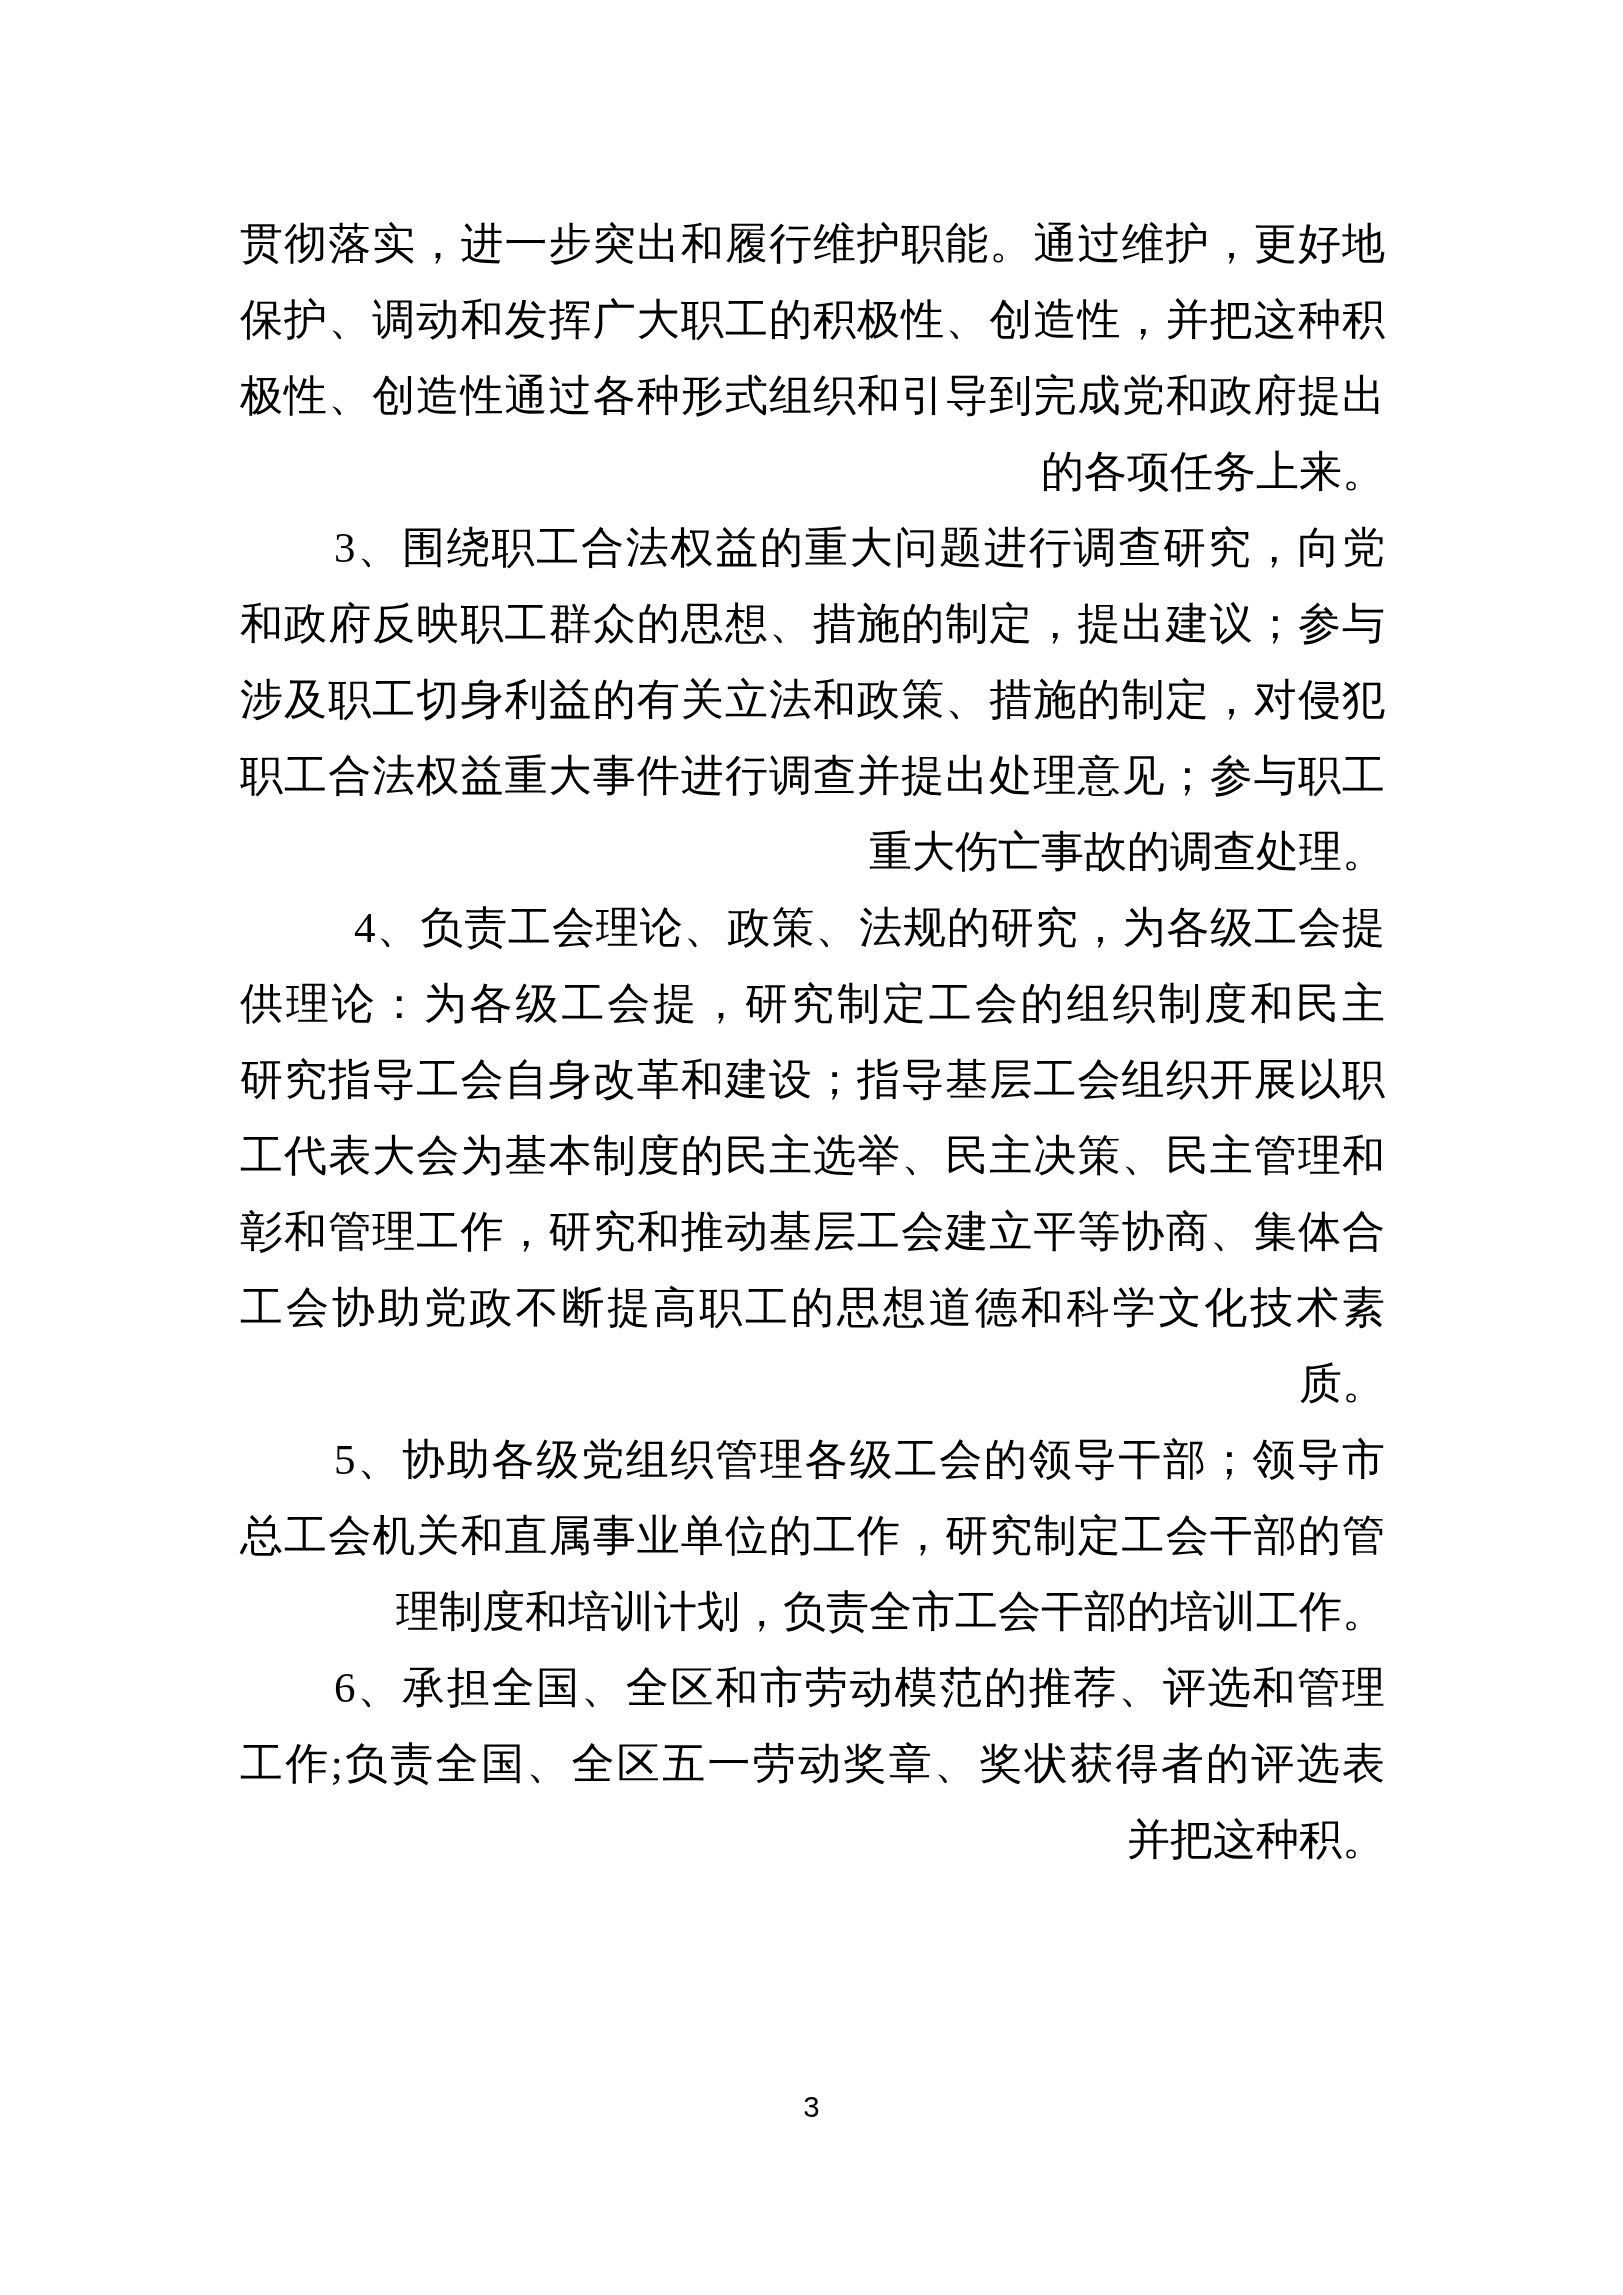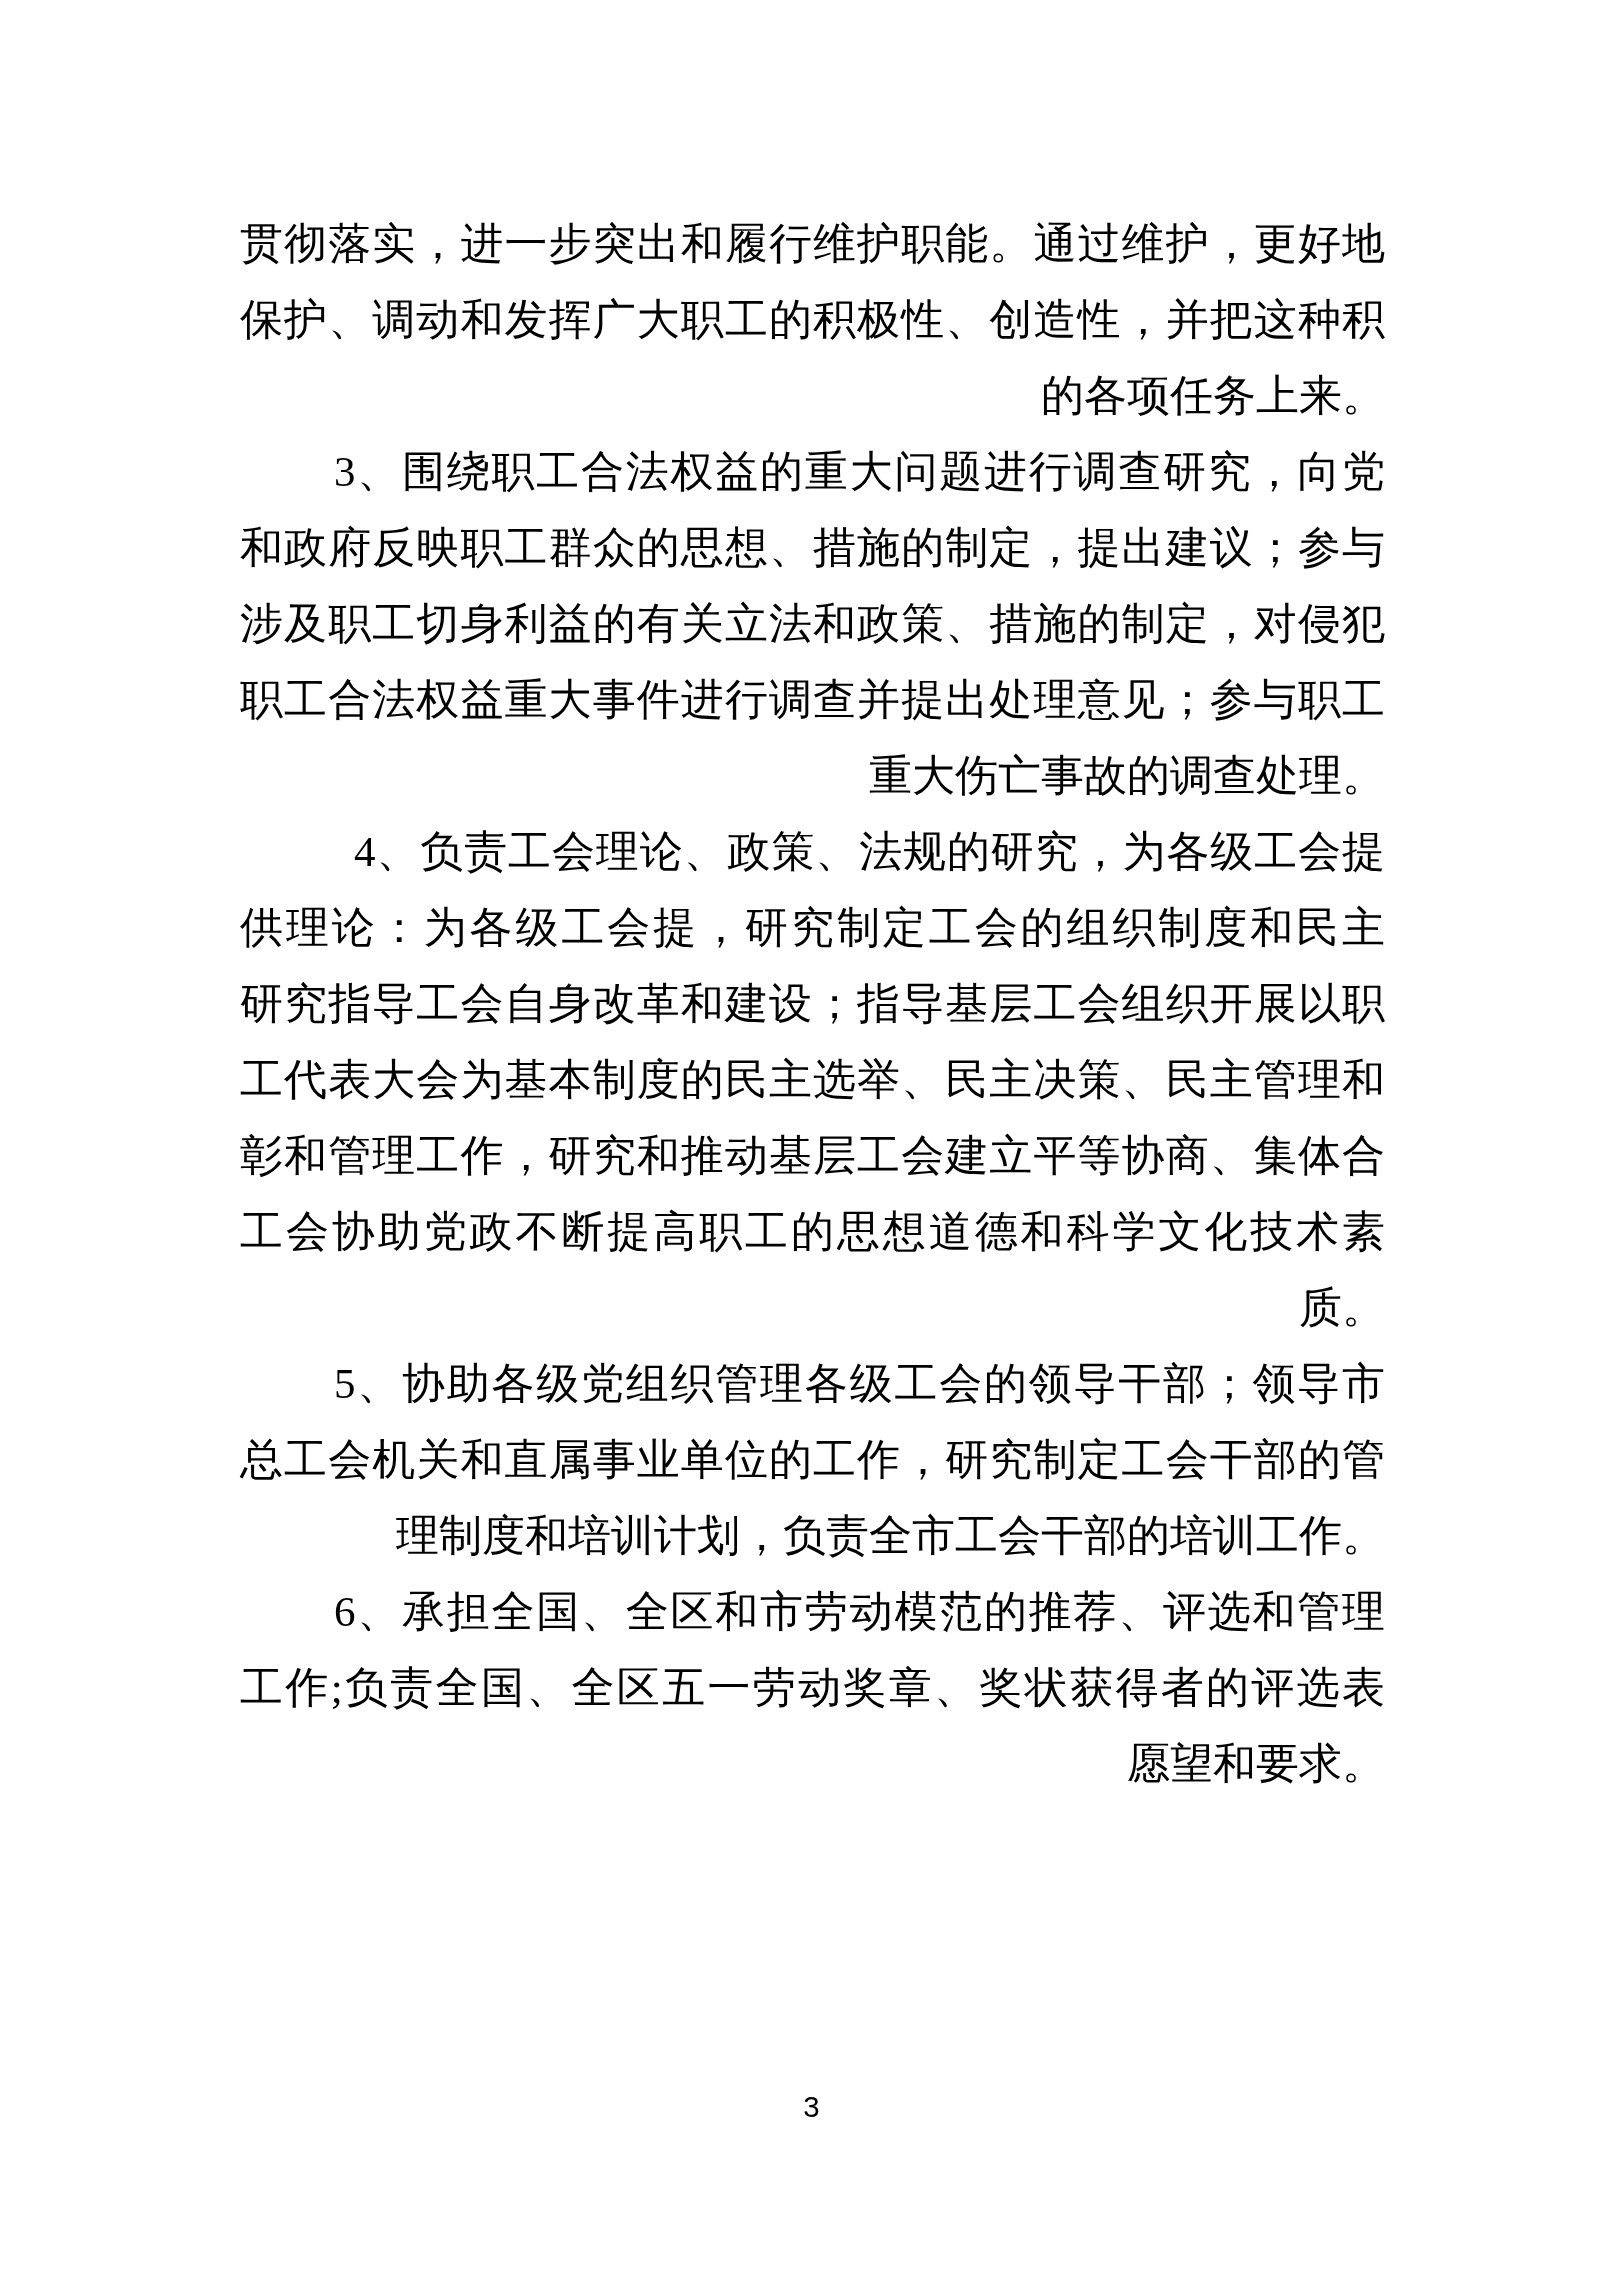--- a/index.html
+++ b/index.html
@@ -50,20 +50,21 @@
   }
 </style>
 </head>
 <body>
 
 <div class="page">
   <div class="content">
 
     <div class="line j">贯彻落实，进一步突出和履行维护职能。通过维护，更好地</div>
     <div class="line j">保护、调动和发挥广大职工的积极性、创造性，并把这种积</div>
+    <div class="line j">极性、创造性通过各种形式组织和引导到完成党和政府提出</div>
     <div class="line">的各项任务上来。</div>
 
     <div class="line j ind">3、围绕职工合法权益的重大问题进行调查研究，向党</div>
     <div class="line j">和政府反映职工群众的思想、措施的制定，提出建议；参与</div>
     <div class="line j">涉及职工切身利益的有关立法和政策、措施的制定，对侵犯</div>
     <div class="line j">职工合法权益重大事件进行调查并提出处理意见；参与职工</div>
     <div class="line">重大伤亡事故的调查处理。</div>
 
     <div class="line j ind2">4、负责工会理论、政策、法规的研究，为各级工会提</div>
     <div class="line j">供理论：为各级工会提，研究制定工会的组织制度和民主</div>
@@ -72,19 +73,19 @@
     <div class="line j">彰和管理工作，研究和推动基层工会建立平等协商、集体合</div>
     <div class="line j">工会协助党政不断提高职工的思想道德和科学文化技术素</div>
     <div class="line">质。</div>
 
     <div class="line j ind">5、协助各级党组织管理各级工会的领导干部；领导市</div>
     <div class="line j">总工会机关和直属事业单位的工作，研究制定工会干部的管</div>
     <div class="line">理制度和培训计划，负责全市工会干部的培训工作。</div>
 
     <div class="line j ind">6、承担全国、全区和市劳动模范的推荐、评选和管理</div>
     <div class="line j">工作;负责全国、全区五一劳动奖章、奖状获得者的评选表</div>
-    <div class="line">愿望和要求。</div>
+    <div class="line">并把这种积。</div>
 
   </div>
 
   <div class="page-number">3</div>
 </div>
 
 
 </body></html>

